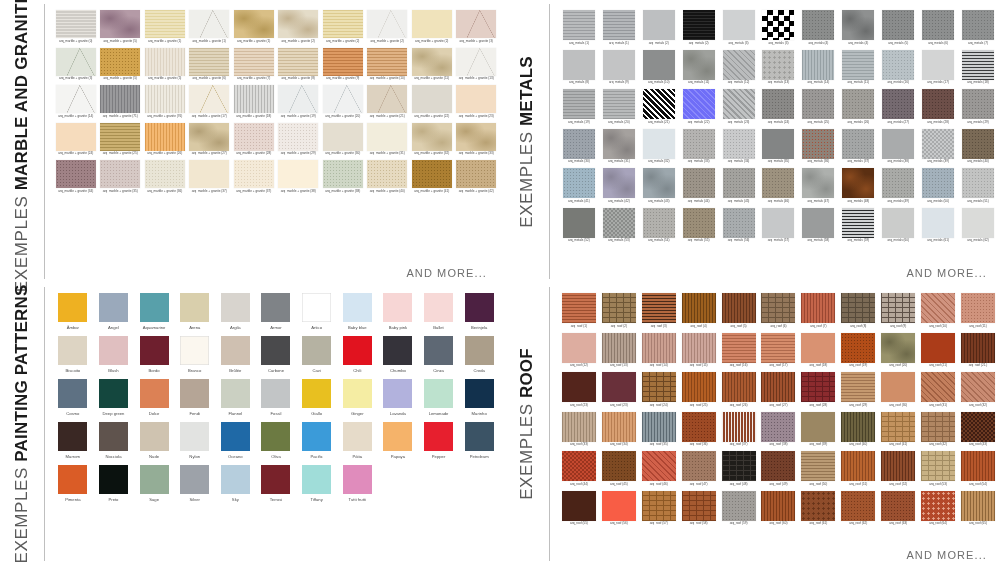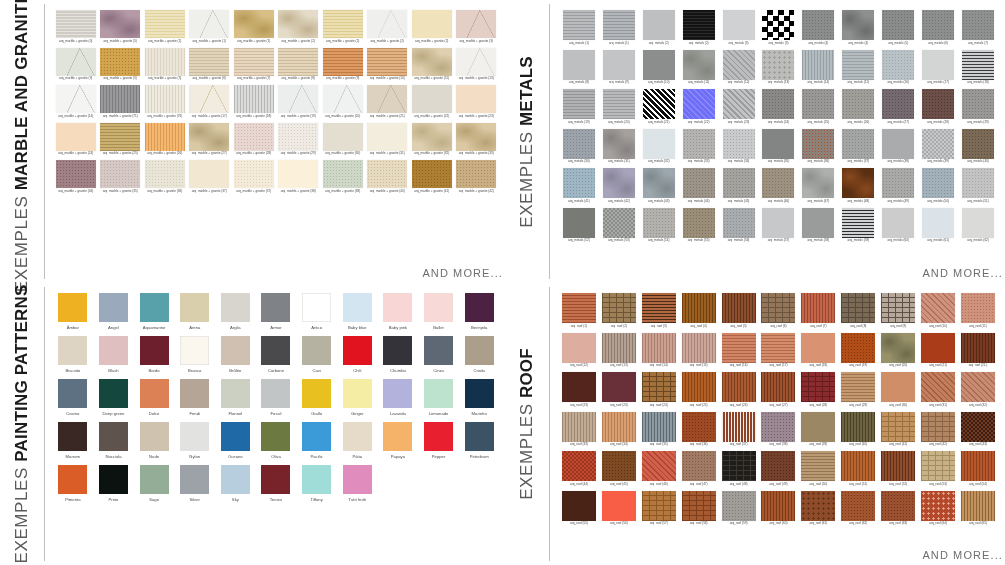--- a/index.html
+++ b/index.html
@@ -39,21 +39,21 @@
   .cell{display:flex;flex-direction:column;align-items:center;}
   .swatch{
     background-size:cover;background-position:center;
     box-shadow:0 0 0 0.4px rgba(0,0,0,0.06);
   }
   .cap{
     font-size:3.1px;line-height:1.28;color:#4a4a4a;text-align:center;
     margin-top:1.6px;width:100%;word-break:break-word;
   }
   .andmore{
-    position:absolute;right:2px;bottom:4px;
+    position:absolute;right:18px;bottom:4px;
     font-size:11px;letter-spacing:1.1px;color:#6e6e6e;
   }
 
   
   .grid-marble{grid-template-columns:repeat(10,1fr);row-gap:4px;column-gap:3px;}
   .grid-marble .swatch{width:40px;height:28px;}
 
   .grid-metals{grid-template-columns:repeat(11,1fr);row-gap:4px;column-gap:2px;}
   .grid-metals .swatch{width:32px;height:30px;}
 

